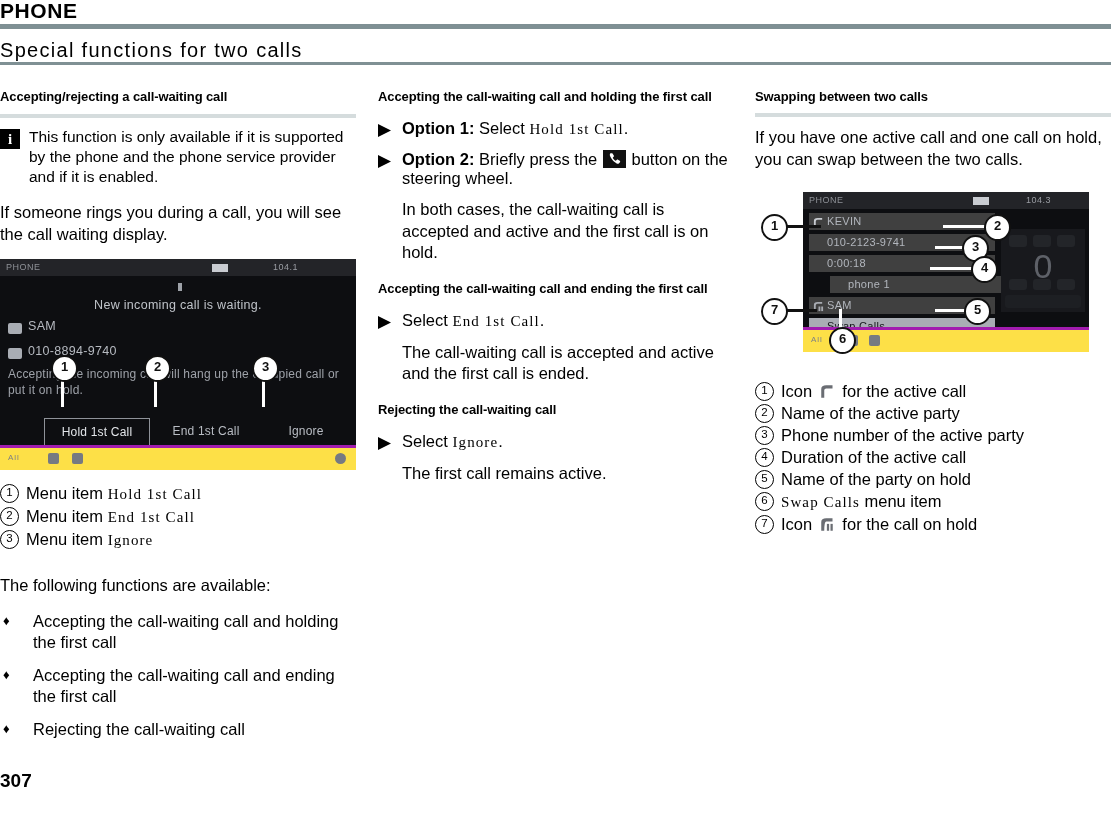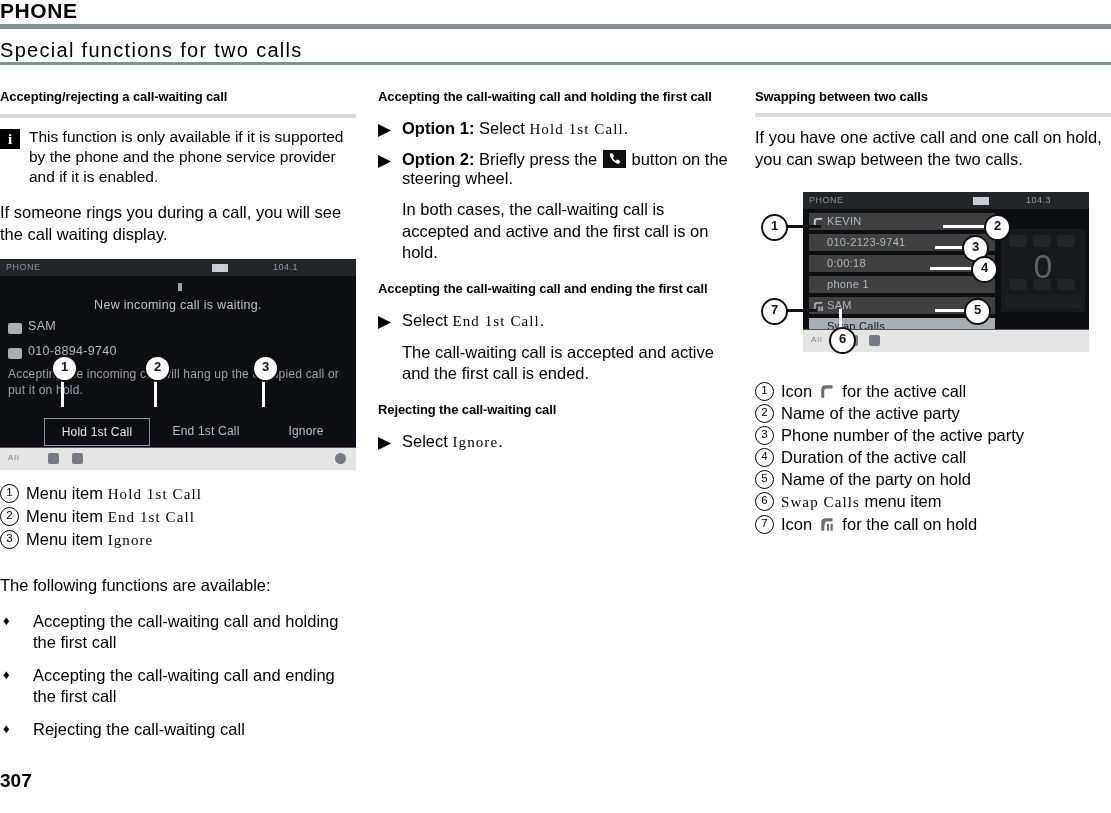--- a/index.html
+++ b/index.html
@@ -233,22 +233,22 @@
     position: absolute; right: 128px; top: 5px;
     width: 16px; height: 8px; background: #c9ccd1;
   }
   .shot .canvas {
     position: absolute; left: 0; top: 17px; right: 0; bottom: 22px;
     background: #0d0e11;
   }
   .shot .botbar {
     position: absolute; left: 0; bottom: 0;
     width: 100%; height: 22px;
-    background: #e5e5e5;
-    border-top: 1px solid #a21caf;
+    background: #fde047;
+    border-top: 3px solid #a21caf;
   }
   .shot .botbar .bb-ico {
     position: absolute; top: 5px;
     width: 11px; height: 11px;
     background: #767a82; border-radius: 2px;
   }
   .shot .botbar .bb-txt {
     position: absolute; left: 8px; top: 5px;
     font-size: 8px; color: #7b7f87; letter-spacing: 1px;
   }
@@ -499,20 +499,21 @@
 
       <div class="step">
         <span class="tri">
           <svg width="13" height="13" viewBox="0 0 13 13">
               <polygon points="0,0 13,6.5 0,13" fill="#000"></polygon>
             </svg>
         </span>
         <span class="step-text"><span>Select </span><span class="screenterm">Ignore</span><span>.</span></span>
       </div>
 
+      <div class="step-cont">The first call remains active.</div>
     </div>
 
     <div class="col col-3">
 
       <h2 class="sec">Swapping between two calls</h2>
       <div class="rule-thin tight"></div>
 
       <p class="body">If you have one active call and one call on hold, you can swap between the two calls.</p>
 
       <div style="position:relative;width:356px;height:182px;margin-bottom:14px;">
@@ -532,21 +533,21 @@
                   </svg>
               </span>
               <span>KEVIN</span>
             </div>
             <div class="s2-row" style="top:25px;">
               <span>010-2123-9741</span>
             </div>
             <div class="s2-row" style="top:46px;">
               <span>0:00:18</span>
             </div>
-            <div class="s2-row" style="top:67px;">
+            <div class="s2-row" style="top:67px;margin-left:21px;">
               <span>phone 1</span>
             </div>
             <div class="s2-row" style="top:88px;">
               <span class="s2-arrow">
                 <svg width="11" height="11" viewBox="0 0 12 12">
                     <path d="M1 10 L1 4 Q1 1 5 1 L10 1 L10 3 L5 3 Q3 3 3 5 L3 10 Z" fill="#a7aab1"></path>
                     <rect x="6" y="6" width="2" height="5" fill="#a7aab1"></rect>
                     <rect x="9" y="6" width="2" height="5" fill="#a7aab1"></rect>
                   </svg>
               </span>

